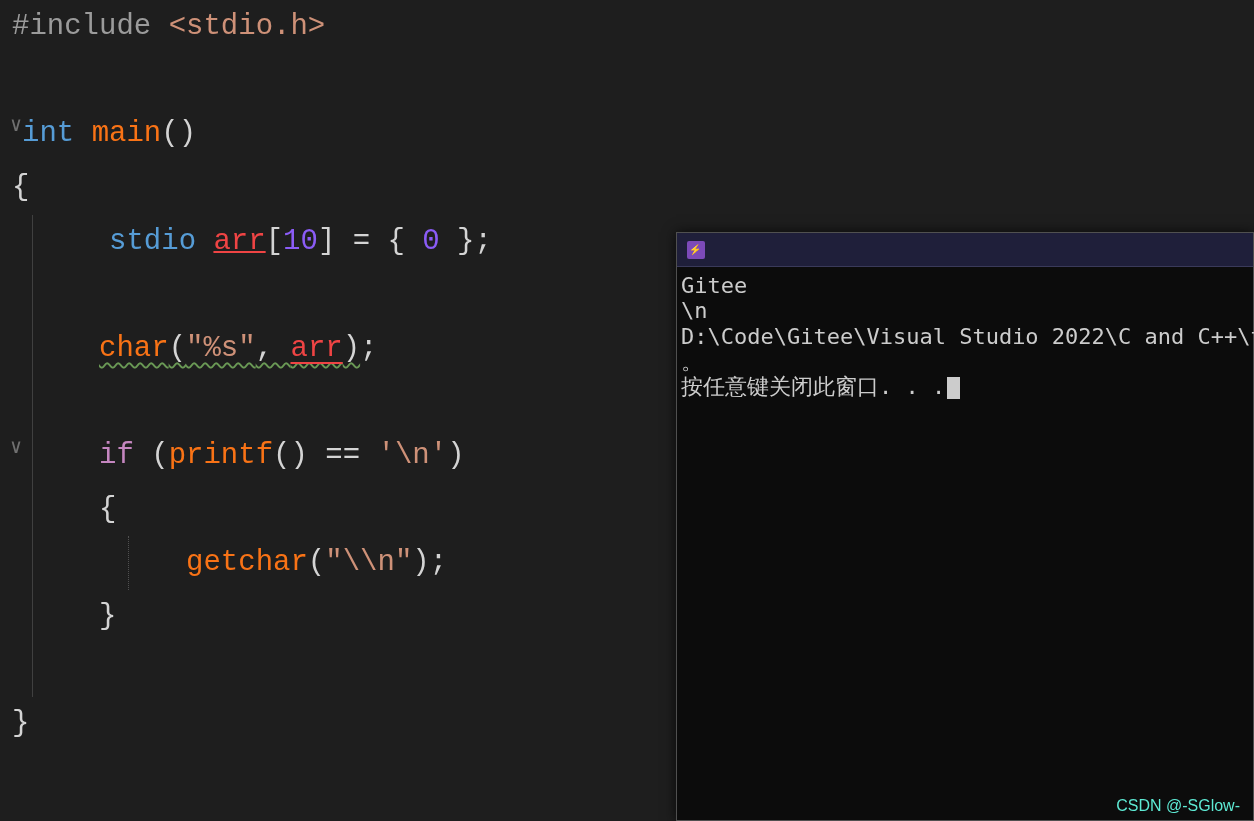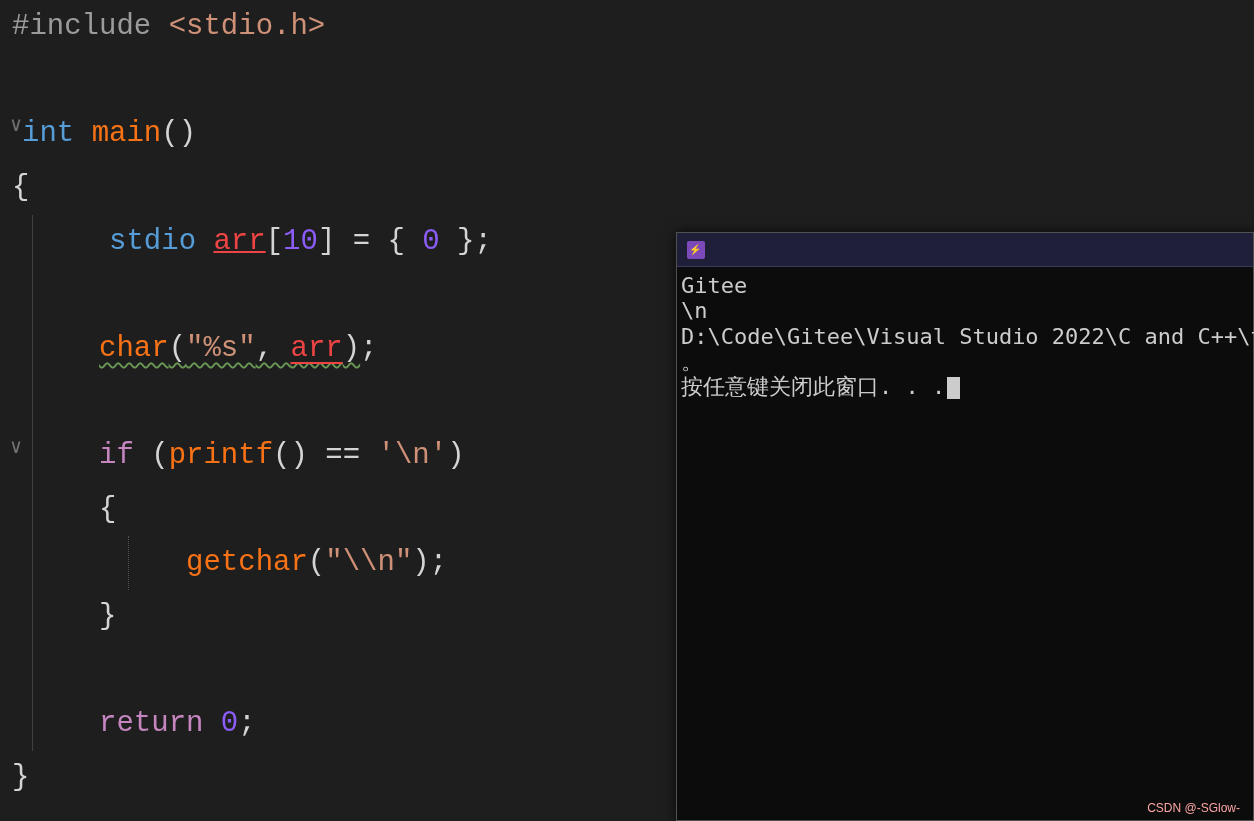--- a/index.html
+++ b/index.html
@@ -102,22 +102,22 @@
       height: 22px;
       background: #cccccc;
       vertical-align: text-bottom;
       margin-left: 2px;
     }
     .watermark {
       position: absolute;
       bottom: 6px;
       right: 14px;
       font-family: 'Segoe UI', sans-serif;
-      font-size: 12px;
-      color: #fca5a5;
+      font-size: 16px;
+      color: #5eead4;
     }
     .side-mark {
       position: absolute;
       left: -2px;
       color: #707070;
       font-size: 20px;
     }
   </style>
 </head>
 <body>
@@ -129,21 +129,20 @@
   <div class="line"><span class="brace">{</span></div>
   <div class="line"><span class="indent-guide"></span>     <span class="type">stdio</span> <span class="varname">arr</span><span class="paren">[</span><span class="number">10</span><span class="paren">]</span><span class="op"> = </span><span class="brace">{ </span><span class="number">0</span><span class="brace"> }</span><span class="op">;</span></div>
   <div class="line"><span class="indent-guide"></span>&nbsp;</div>
   <div class="line"><span class="indent-guide"></span>     <span class="squiggle"><span class="funcname">char</span><span class="paren">(</span><span class="string">"%s"</span><span class="op">, </span><span class="varname">arr</span><span class="paren">)</span></span><span class="op">;</span></div>
   <div class="line"><span class="indent-guide"></span>&nbsp;</div>
   <div class="line"><span class="side-mark">∨</span><span class="indent-guide"></span>     <span class="preproc">if</span> <span class="paren">(</span><span class="funcname">printf</span><span class="paren">()</span><span class="op"> == </span><span class="string">'\n'</span><span class="paren">)</span></div>
   <div class="line"><span class="indent-guide"></span>     <span class="brace">{</span></div>
   <div class="line"><span class="indent-guide"></span><span class="indent-guide2"></span>          <span class="funcname">getchar</span><span class="paren">(</span><span class="string">"\\n"</span><span class="paren">)</span><span class="op">;</span></div>
   <div class="line"><span class="indent-guide"></span>     <span class="brace">}</span></div>
   <div class="line"><span class="indent-guide"></span>&nbsp;</div>
-  <div class="line"><span class="indent-guide"></span>     <span class="preproc">return</span><span class="number"> 0</span><span class="op">;</span></div>
   <div class="line"><span class="brace">}</span></div>
 </div>
 
 <div class="console-window">
   <div class="title-bar">
     <span class="vs-icon">
         <span>⚡</span>
       </span>
   </div>
   <div class="console-body"><span>Gitee</span>

